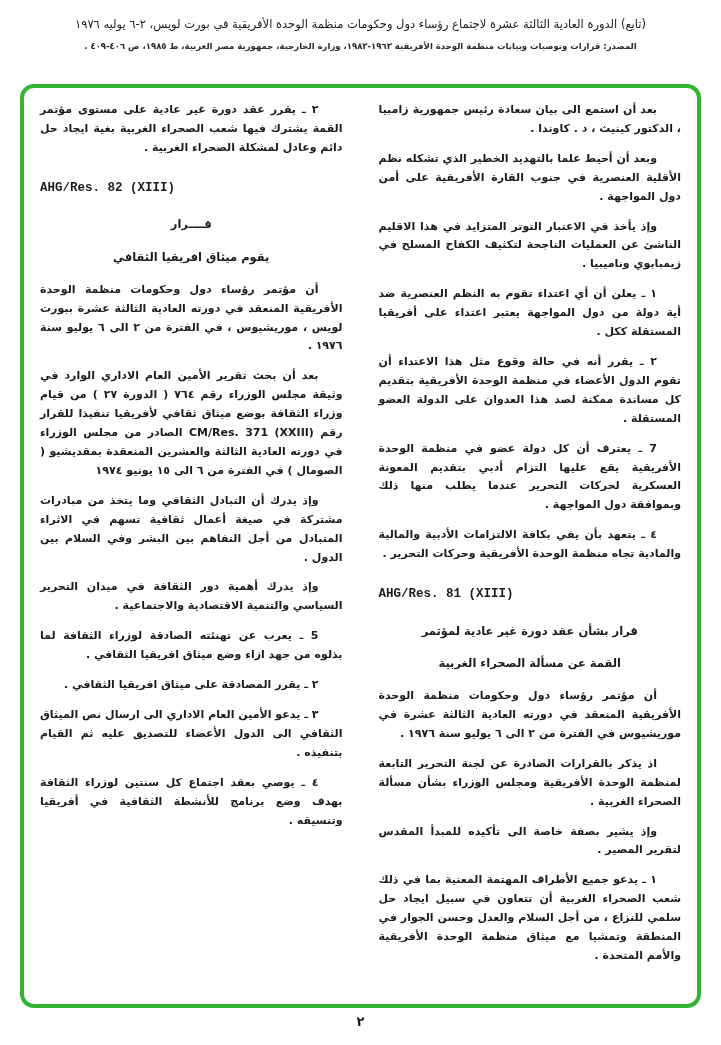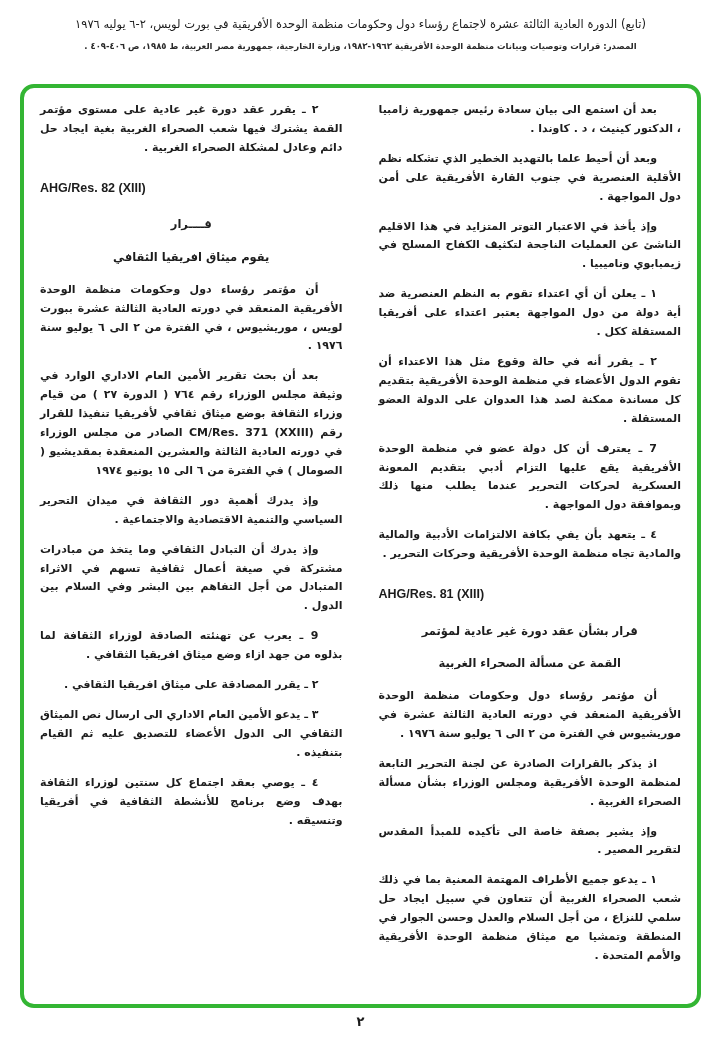--- a/index.html
+++ b/index.html
@@ -67,21 +67,21 @@
     line-height: 1.72;
     color: #1c1c1c;
   }
   .para {
     margin: 0 0 11px 0;
     text-indent: 24px;
   }
   .res-code {
     direction: ltr;
     text-align: left;
-    font-family: Liberation Sans, sans-serif;
+    font-family: Liberation Mono, monospace;
     font-size: 12.5px;
     font-weight: bold;
     margin: 20px 0 16px 0;
   }
   .h-center {
     text-align: center;
     text-indent: 0;
     font-size: 11.5px;
     font-weight: bold;
     margin: 0 0 13px 0;
@@ -131,23 +131,23 @@
         <p class="para">١ ـ يدعو جميع الأطراف المهتمة المعنية بما في ذلك شعب الصحراء الغربية أن تتعاون في سبيل ايجاد حل سلمي للنزاع ، من أجل السلام والعدل وحسن الجوار في المنطقة وتمشيا مع ميثاق منظمة الوحدة الأفريقية والأمم المتحدة .</p>
       </section>
 
       <section class="column">
         <p class="para">٢ ـ يقرر عقد دورة غير عادية على مستوى مؤتمر القمة يشترك فيها شعب الصحراء الغربية بغية ايجاد حل دائم وعادل لمشكلة الصحراء الغربية .</p>
         <h2 class="res-code">AHG/Res. 82 (XIII)</h2>
         <h3 class="h-center spaced">قــــرار</h3>
         <h3 class="h-center">يقوم ميثاق افريقيا الثقافي</h3>
         <p class="para">أن مؤتمر رؤساء دول وحكومات منظمة الوحدة الأفريقية المنعقد في دورته العادية الثالثة عشرة ببورت لويس ، موريشيوس ، في الفترة من ٢ الى ٦ يوليو سنة ١٩٧٦ .</p>
         <p class="para">بعد أن بحث تقرير الأمين العام الاداري الوارد في وثيقة مجلس الوزراء رقم ٧٦٤ ( الدورة ٢٧ ) من قيام وزراء الثقافة بوضع ميثاق ثقافي لأفريقيا تنفيذا للقرار رقم CM/Res. 371 (XXIII) الصادر من مجلس الوزراء في دورته العادية الثالثة والعشرين المنعقدة بمقديشيو ( الصومال ) في الفترة من ٦ الى ١٥ يونيو ١٩٧٤</p>
+        <p class="para">وإذ يدرك أن التبادل الثقافي وما يتخذ من مبادرات مشتركة في صيغة أعمال ثقافية تسهم في الاثراء المتبادل من أجل التفاهم بين البشر وفي السلام بين الدول .</p>
         <p class="para">وإذ يدرك أهمية دور الثقافة في ميدان التحرير السياسي والتنمية الاقتصادية والاجتماعية .</p>
-        <p class="para">وإذ يدرك أن التبادل الثقافي وما يتخذ من مبادرات مشتركة في صيغة أعمال ثقافية تسهم في الاثراء المتبادل من أجل التفاهم بين البشر وفي السلام بين الدول .</p>
-        <p class="para">9 ـ يعرب عن تهنئته الصادقة لوزراء الثقافة لما بذلوه من جهد ازاء وضع ميثاق افريقيا الثقافي .</p>
+        <p class="para">5 ـ يعرب عن تهنئته الصادقة لوزراء الثقافة لما بذلوه من جهد ازاء وضع ميثاق افريقيا الثقافي .</p>
         <p class="para">٢ ـ يقرر المصادقة على ميثاق افريقيا الثقافي .</p>
         <p class="para">٣ ـ يدعو الأمين العام الاداري الى ارسال نص الميثاق الثقافي الى الدول الأعضاء للتصديق عليه ثم القيام بتنفيذه .</p>
         <p class="para">٤ ـ يوصي بعقد اجتماع كل سنتين لوزراء الثقافة بهدف وضع برنامج للأنشطة الثقافية في أفريقيا وتنسيقه .</p>
       </section>
 
     </div>
   </div>
 
   <div class="page-number">٢</div>
 

